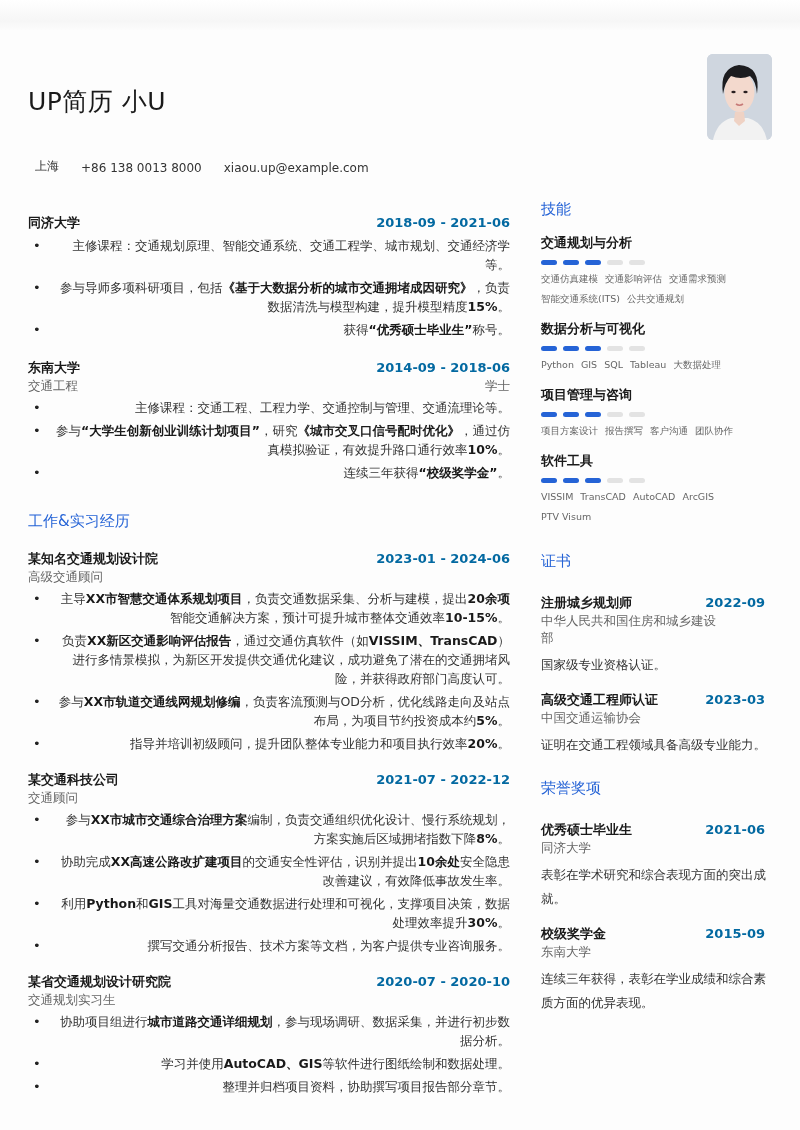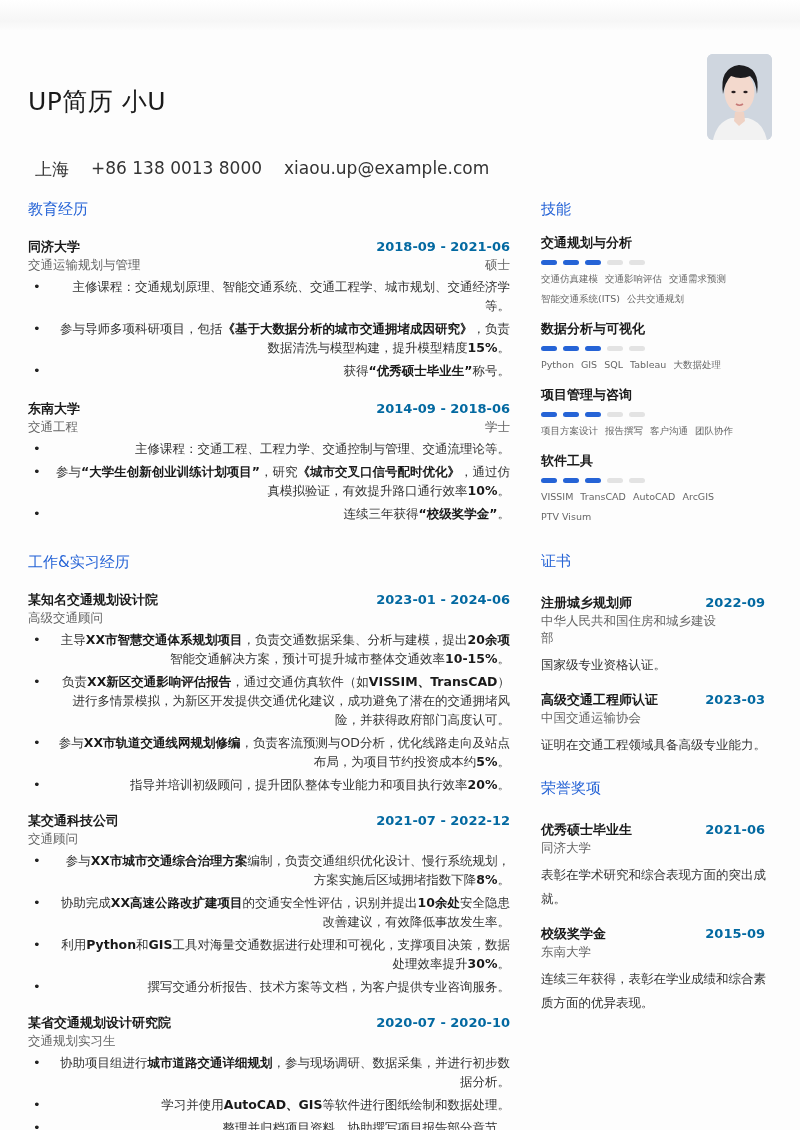--- a/index.html
+++ b/index.html
@@ -5,21 +5,21 @@
     * { box-sizing: border-box; margin: 0; padding: 0; }
     html, body { width: 800px; height: 1130px; overflow: hidden; background: #fdfdfd; }
     body { font-family: "DejaVu Sans", "Liberation Sans", sans-serif; color: #222; position: relative; }
     .top-shadow { position: absolute; left: 0; top: 0; width: 800px; height: 30px;
       background: linear-gradient(#ffffff, #f6f6f6 70%, #fcfcfc); }
     .page { position: absolute; left: 0; top: 30px; width: 800px; height: 1100px; background: #fdfdfd; }
 
     .name { position: absolute; left: 28px; top: 55px; font-size: 25px; font-weight: 500; color: #1a1a1a; letter-spacing: 0.5px; }
     .avatar { position: absolute; left: 707px; top: 24px; width: 65px; height: 86px; border-radius: 6px; overflow: hidden;
       background: linear-gradient(#c9d2de, #dfe4ea); }
-    .contact { position: absolute; left: 35px; top: 128px; display: flex; gap: 22px; font-size: 17px; color: #333; }
+    .contact { position: absolute; left: 35px; top: 128px; display: flex; gap: 22px; font-size: 12px; color: #333; align-items: flex-end; }
 
     .col-left { position: absolute; left: 28px; top: 170px; width: 482px; }
     .col-right { position: absolute; left: 541px; top: 170px; width: 226px; }
 
     .sec-title { font-size: 15px; color: #2563d6; font-weight: 500; height: 24px; }
     .entry { margin-top: 14px; }
     .row { display: flex; justify-content: space-between; align-items: baseline; }
     .org { font-size: 13px; font-weight: 700; color: #1a1a1a; }
     .date { font-size: 13px; font-weight: 600; color: #0369a1; }
     .sub { font-size: 12.5px; color: #666; line-height: 17px; }
@@ -63,30 +63,25 @@
   </div>
 
   <div class="contact">
     <span>上海</span>
     <span>+86 138 0013 8000</span>
     <span>xiaou.up@example.com</span>
   </div>
 
   <div class="col-left">
 
-    <div class="sec-title">教育经历</div>
     <div id="edu-list">
       <div class="entry">
         <div class="row">
           <span class="org">同济大学</span>
           <span class="date">2018-09 - 2021-06</span>
-        </div>
-        <div class="row">
-          <span class="sub">交通运输规划与管理</span>
-          <span class="sub">硕士</span>
         </div>
         <ul class="bullets">
             <li><span>主修课程：交通规划原理、智能交通系统、交通工程学、城市规划、交通经济学等。</span></li>
             <li><span>参与导师多项科研项目，包括</span><b>《基于大数据分析的城市交通拥堵成因研究》</b><span>，负责数据清洗与模型构建，提升模型精度</span><b>15%</b><span>。</span></li>
             <li><span>获得</span><b>“优秀硕士毕业生”</b><span>称号。</span></li>
           </ul>
       </div>
       <div class="entry" style="margin-top:20px">
         <div class="row">
           <span class="org">东南大学</span>

